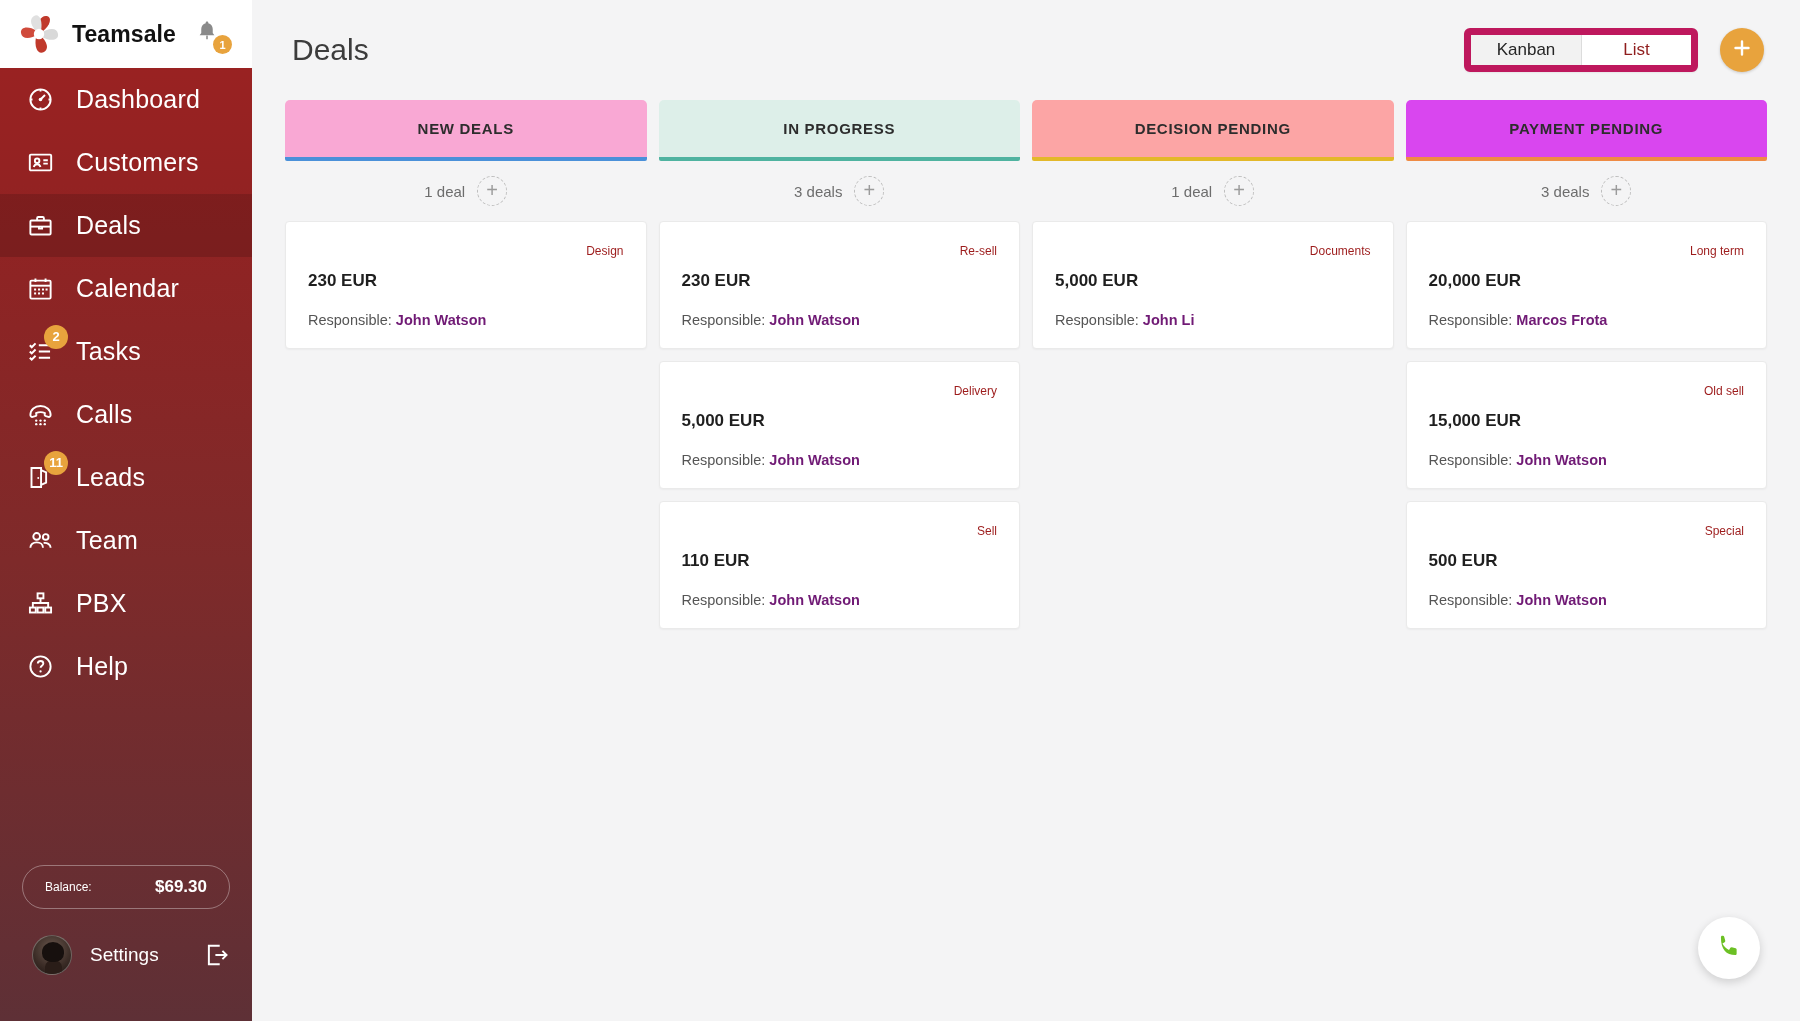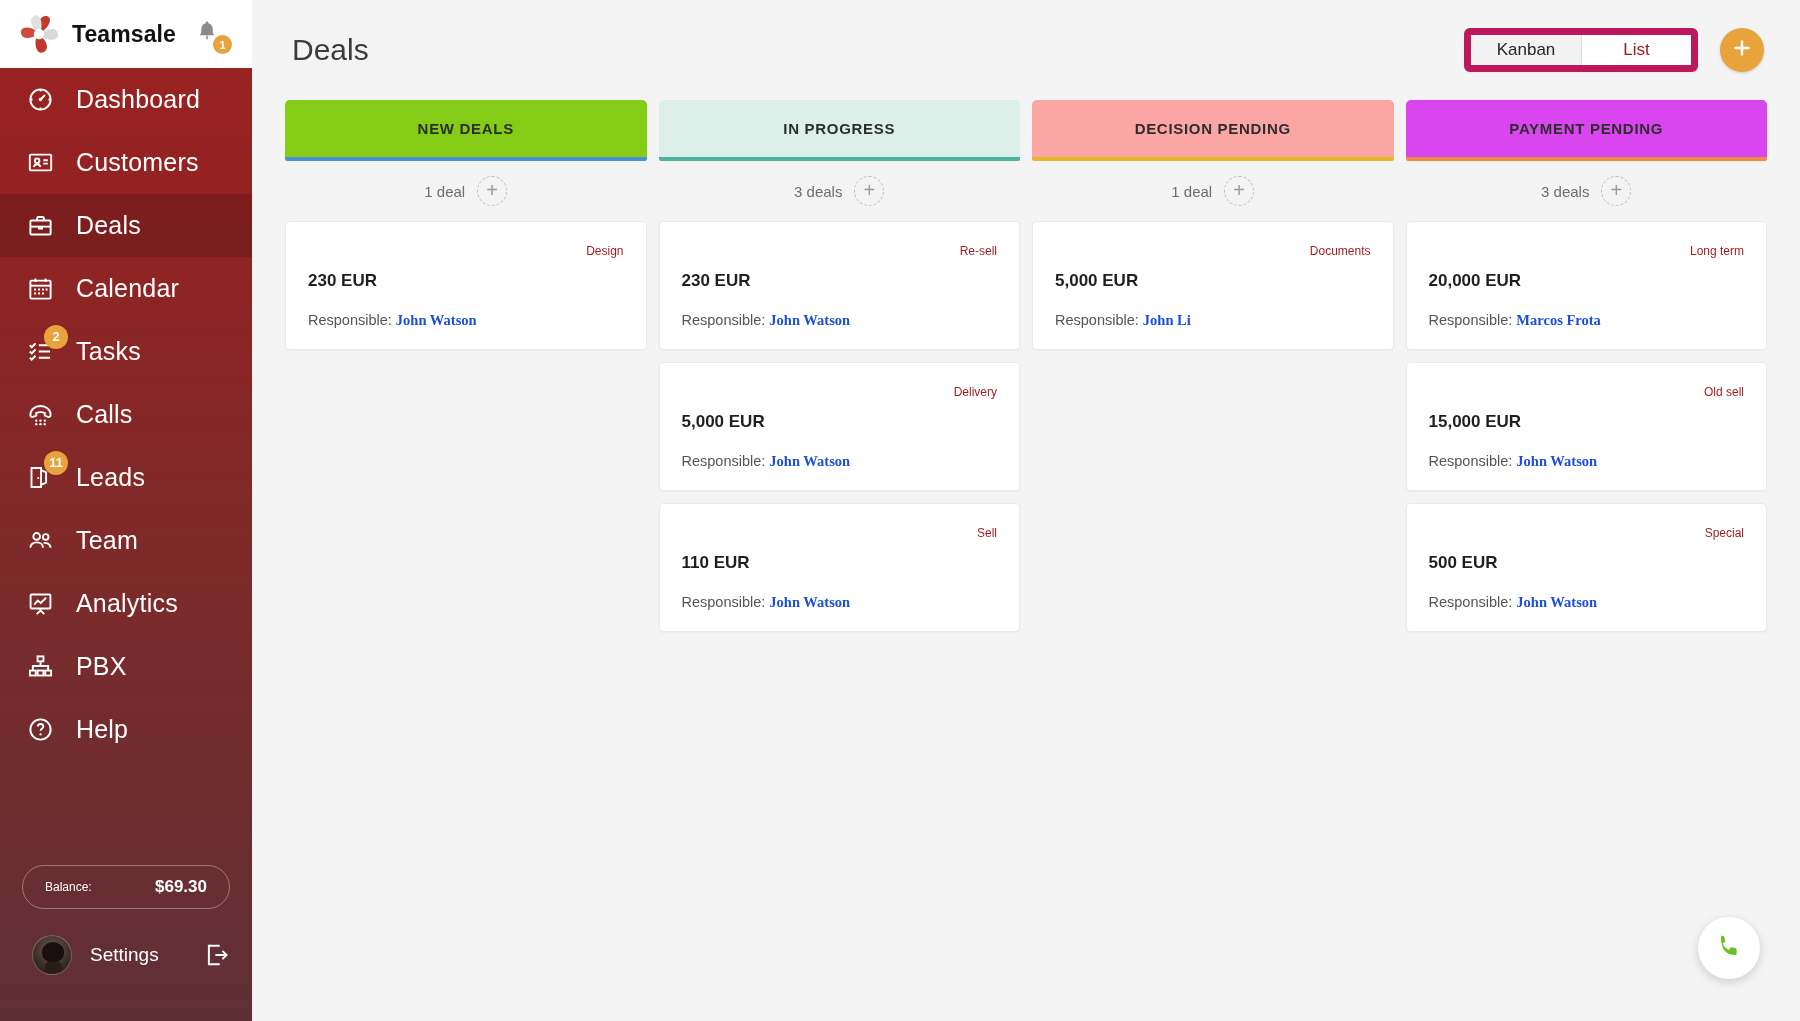--- a/index.html
+++ b/index.html
@@ -141,21 +141,21 @@
   }
   .cards { display: flex; flex-direction: column; gap: 12px; }
   .card {
     background: #fff; border: 1px solid #eaeaea; border-radius: 4px;
     padding: 22px 22px 20px 22px; cursor: pointer;
     box-shadow: 0 1px 2px rgba(0,0,0,.04);
   }
   .card-title { font-size: 12px; color: #9d1c1c; margin-bottom: 13px; text-align: right; }
   .card-amount { font-size: 17px; font-weight: bold; color: #1f1f1f; margin-bottom: 21px; }
   .card-resp { font-size: 14.5px; color: #555; }
-  .card-resp b { color: #1d4ed8; font-family: Liberation Serif, serif; }
+  .card-resp b { color: #701a75; }
 
   .call-fab {
     position: absolute; right: 40px; bottom: 42px;
     width: 62px; height: 62px; border-radius: 50%;
     background: #fff; box-shadow: 0 3px 10px rgba(0,0,0,.16);
     display: flex; align-items: center; justify-content: center;
     cursor: pointer;
   }
 </style>
 </head>
@@ -293,30 +293,20 @@
           <svg viewBox="0 0 24 24" width="27" height="27" fill="none" stroke="#fff" stroke-width="1.7">
             <circle cx="8.6" cy="8.4" r="3"></circle>
               <path d="M3 18.5c0-3 2.5-4.8 5.6-4.8s5.6 1.8 5.6 4.8"></path>
             <circle cx="16.6" cy="8.8" r="2.5"></circle>
               <path d="M14.8 14.2c2.9-.4 6.2 1 6.2 4.3"></path>
           </svg>
         </span>
         <span class="nav-label">Team</span>
       </div>
 
-      <div class="nav-item">
-        <span class="nav-icon">
-          <svg viewBox="0 0 24 24" width="27" height="27" fill="none" stroke="#fff" stroke-width="1.7">
-            <rect x="3.2" y="4" width="17.6" height="12.4" rx=".8"></rect>
-            <path d="M6.4 13l3.2-3.6 2.6 2.1 4.8-4.6"></path>
-            <path d="M12 16.4v1.8M8.6 21.4l3.4-3.2 3.4 3.2"></path>
-          </svg>
-        </span>
-        <span class="nav-label">Analytics</span>
-      </div>
 
       <div class="nav-item">
         <span class="nav-icon">
           <svg viewBox="0 0 24 24" width="27" height="27" fill="none" stroke="#fff" stroke-width="1.7">
             <rect x="9.4" y="3" width="5.2" height="4.4"></rect>
             <rect x="2.6" y="15.6" width="5.2" height="4.4"></rect>
             <rect x="9.4" y="15.6" width="5.2" height="4.4"></rect>
             <rect x="16.2" y="15.6" width="5.2" height="4.4"></rect>
             <path d="M12 7.4v4M5.2 15.6v-4h13.6v4"></path>
           </svg>
@@ -371,21 +361,21 @@
           <svg viewBox="0 0 24 24" width="24" height="24" stroke="#fff" stroke-width="2.4" stroke-linecap="round">
             <path d="M12 5.5v13M5.5 12h13"></path>
           </svg>
         </span>
       </div>
     </div>
 
     <div class="board">
 
       <section class="col">
-        <div class="col-head" style="background:#84cc16">NEW DEALS</div>
+        <div class="col-head" style="background:#f9a8d4">NEW DEALS</div>
         <div class="col-rule" style="background:#4a90d9"></div>
         <div class="col-meta">
           <span>1 deal</span>
           <span class="col-add">+</span>
         </div>
         <div class="cards">
           <article class="card">
             <div class="card-title">Design</div>
             <div class="card-amount">230 EUR</div>
             <div class="card-resp"><span>Responsible:</span> <b>John Watson</b></div>

